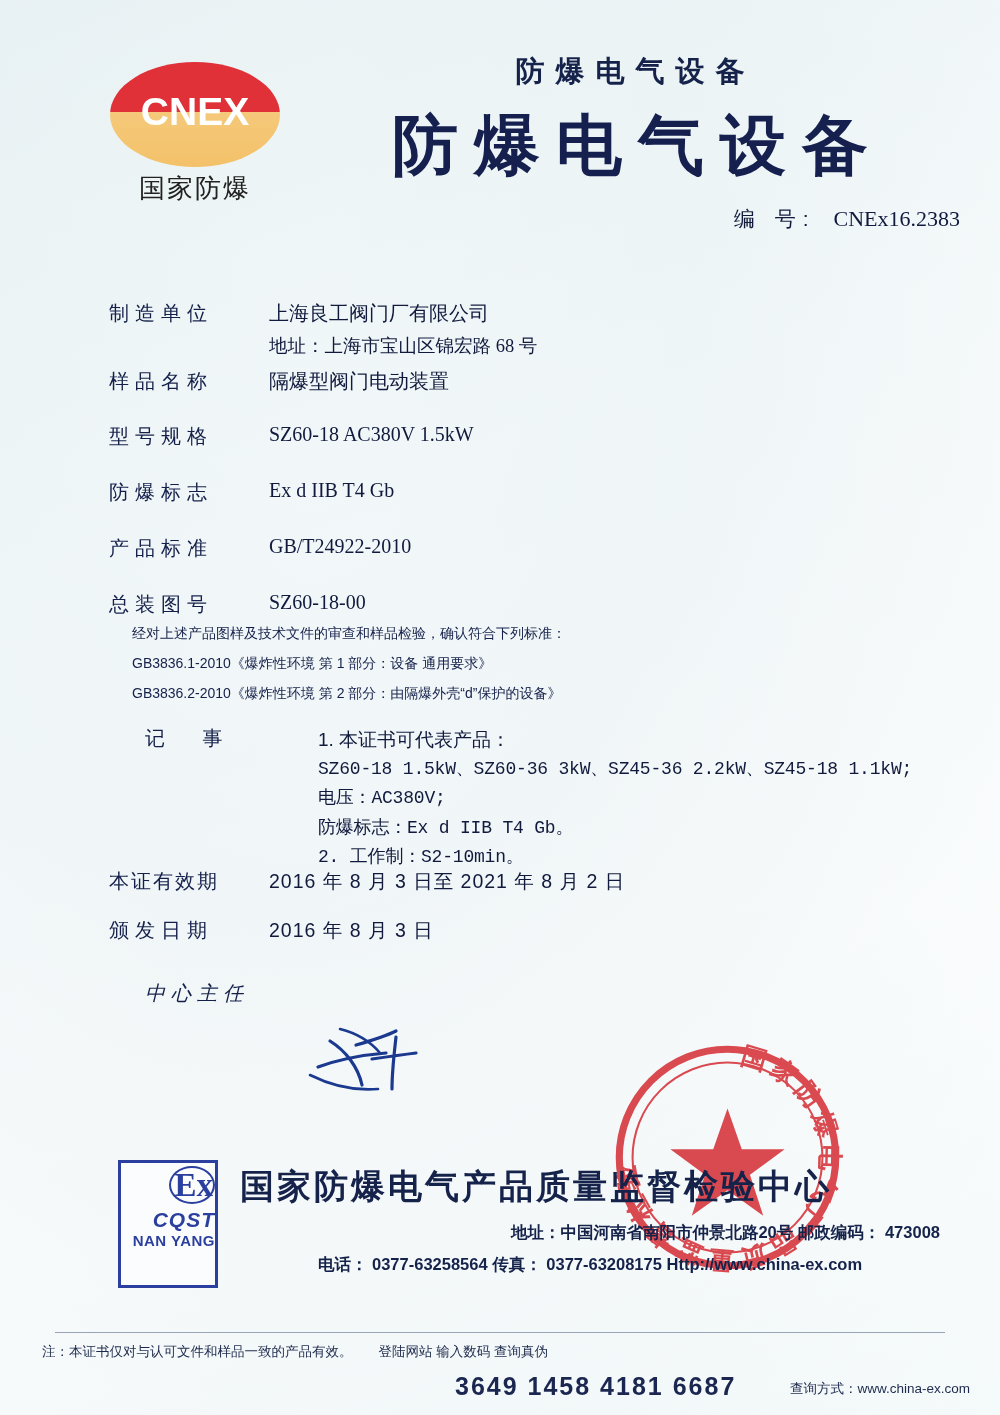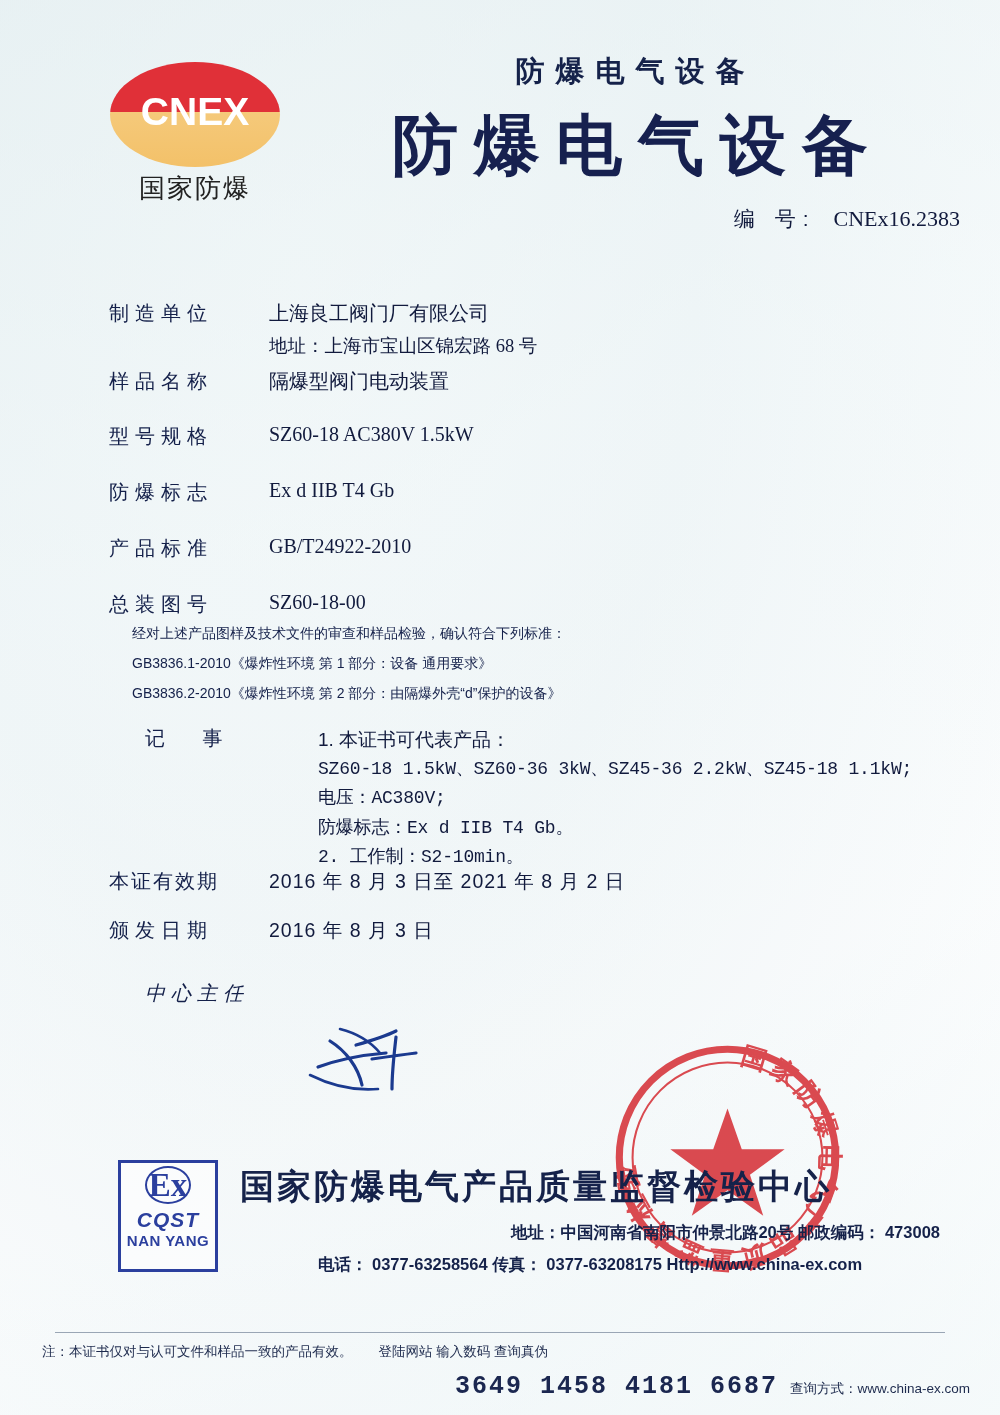--- a/index.html
+++ b/index.html
@@ -188,23 +188,23 @@
 
   
   .footer {
     position: absolute;
     left: 0; top: 1160px;
     width: 1000px;
   }
   .ex-badge {
     position: absolute;
     left: 118px; top: 0px;
-    width: 100px; height: 112px;
+    width: 100px; height: 128px;
     border: 3px solid #2b3f9e;
-    text-align: center;
+    text-align: right;
     background: rgba(255,255,255,0.55);
   }
   .ex-badge .exmark {
     margin-top: 3px;
     font-family: "Liberation Serif", serif;
     font-size: 33px;
     font-weight: bold;
     color: #2b3f9e;
     line-height: 38px;
   }
@@ -271,21 +271,21 @@
   }
   .note-line .sp { display: inline-block; width: 26px; }
   .code-line {
     position: absolute;
     left: 0; top: 1372px;
     width: 1000px;
   }
   .code-digits {
     position: absolute;
     left: 455px; top: 0;
-    font-family: Liberation Mono, monospace;
+    font-family: Liberation Sans, sans-serif;
     font-size: 25px;
     font-weight: bold;
     letter-spacing: 2px;
     color: #1b2750;
   }
   .code-url {
     position: absolute;
     right: 30px; top: 8px;
     font-size: 13.5px;
     color: #1d2a4d;

